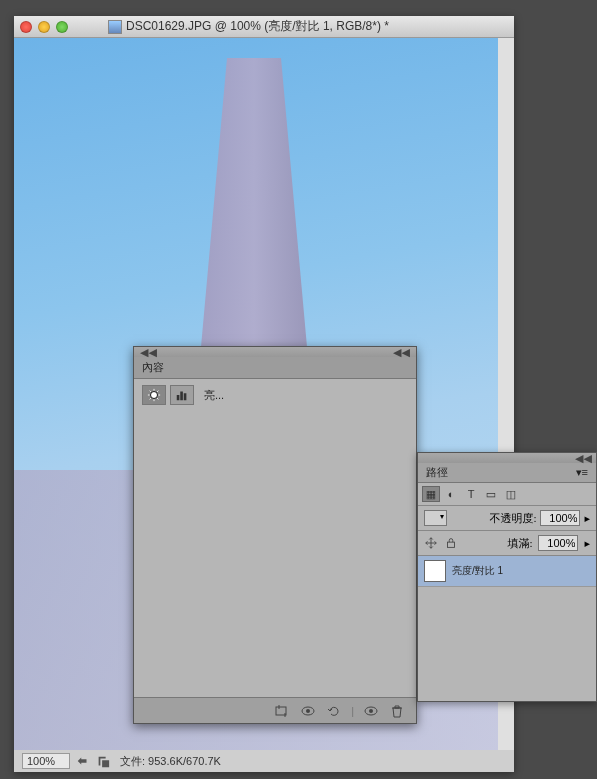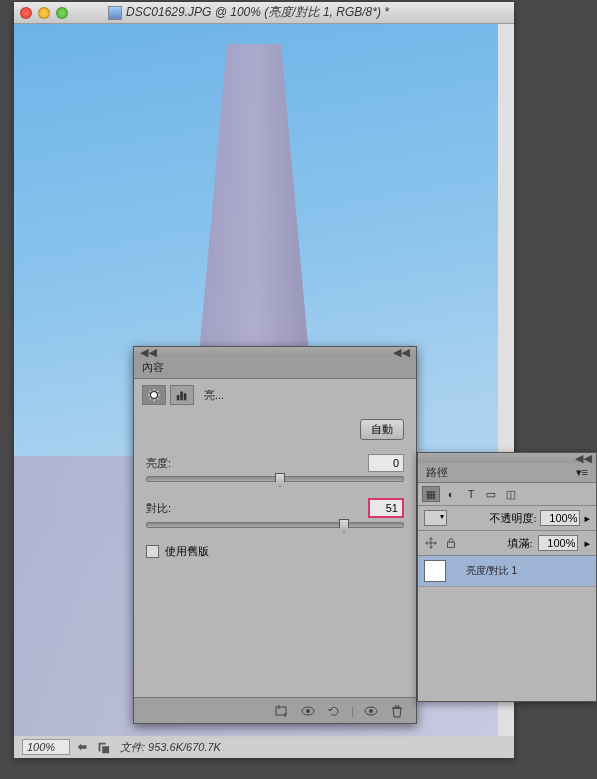--- a/index.html
+++ b/index.html
@@ -1,19 +1,19 @@
 <!DOCTYPE html>
 <html><head>
 <meta charset="utf-8">
 <style>
 * { box-sizing: border-box; margin: 0; padding: 0; font-family: "Lucida Grande", Arial, sans-serif; font-size: 11px; }
 body { background: #4a4a4a; width: 597px; height: 779px; position: relative; overflow: hidden; }
 
 
-.doc-window { position: absolute; left: 14px; top: 2px; width: 500px; height: 756px; background: #5eead4; box-shadow: 0 2px 8px rgba(0,0,0,0.4); font-style: italic; }
+.doc-window { position: absolute; left: 14px; top: 16px; width: 500px; height: 756px; background: #5eead4; box-shadow: 0 2px 8px rgba(0,0,0,0.4); }
 .titlebar { height: 22px; background: linear-gradient(#e8e8e8, #c8c8c8); display: flex; align-items: center; padding: 0 6px; border-bottom: 1px solid #999; }
 .traffic { display: flex; gap: 6px; }
 .tl { width: 12px; height: 12px; border-radius: 50%; border: 1px solid rgba(0,0,0,0.2); }
 .red { background: radial-gradient(#ff6b5f,#e14338); }
 .yellow { background: radial-gradient(#ffd04c,#e1a325); }
 .green { background: radial-gradient(#7fd964,#4fb030); }
 .doc-icon { width: 14px; height: 14px; margin: 0 4px 0 40px; background: linear-gradient(#9cf,#68b); border: 1px solid #888; }
 .doc-title { color: #333; font-size: 12px; }
 
 
@@ -63,21 +63,21 @@
 .lp-row1 { display: flex; align-items: center; padding: 4px 6px; gap: 4px; border-bottom: 1px solid #888; font-size: 10px; }
 .lp-dd { background: #d0d0d0; border: 1px solid #777; padding: 1px 14px 1px 4px; position: relative; }
 .lp-dd::after { content: "▾"; position: absolute; right: 2px; font-size: 8px; }
 .lp-lbl { margin-left: auto; font-family: Liberation Serif, serif; }
 .lp-pct { width: 40px; border: 1px solid #777; background: #e0e0e0; text-align: right; padding: 1px 2px; }
 .lp-row2 { display: flex; align-items: center; padding: 4px 6px; gap: 6px; border-bottom: 1px solid #888; }
 .lp-mini { width: 14px; height: 14px; color: #444; }
 .layer { display: flex; align-items: center; padding: 4px 6px; gap: 6px; border-bottom: 1px solid #999; }
 .layer.active { background: #9db4d4; }
 .layer-thumb { width: 22px; height: 22px; background: #fff; border: 1px solid #666; }
-.layer-name { font-size: 10px; color: #222; margin-left: 14px; }
+.layer-name { font-size: 10px; color: #222; }
 .lp-foot { position: absolute; bottom: 0; left: 0; right: 0; height: 22px; background: #a0a0a0; border-top: 1px solid #777; display: flex; align-items: center; gap: 6px; padding: 0 6px; }
 </style>
 </head>
 <body>
 
 <div class="doc-window">
   <div class="titlebar">
     <div class="traffic">
       <div class="tl red"></div>
       <div class="tl yellow"></div>
@@ -123,44 +123,20 @@
         </svg>
     </div>
     <div class="adj-ico">
       <svg viewBox="0 0 16 16">
           <rect x="2" y="8" width="3" height="6" fill="#333"></rect>
           <rect x="6" y="4" width="3" height="10" fill="#333"></rect>
           <rect x="10" y="6" width="3" height="8" fill="#333"></rect>
         </svg>
     </div>
     <span class="adj-title">亮...</span>
-  </div>
-  <div class="adj-body">
-    <button class="auto-btn">自動</button>
-
-    <div class="slider-row">
-      <span class="slider-label">亮度:</span>
-      <input class="slider-val" value="0" style="">
-    </div>
-    <div class="slider-track">
-      <div class="slider-thumb" style="left:50%"></div>
-    </div>
-
-    <div class="slider-row">
-      <span class="slider-label">對比:</span>
-      <input class="slider-val hl" value="51" style="">
-    </div>
-    <div class="slider-track">
-      <div class="slider-thumb" style="left:75%"></div>
-    </div>
-
-    <div class="checkbox-row">
-      <div class="chk"></div>
-      <span>使用舊版</span>
-    </div>
   </div>
   <div class="adj-foot">
     <svg class="foot-ic" viewBox="0 0 16 16">
         <rect x="2" y="4" width="10" height="8" fill="none" stroke="currentColor"></rect>
         <path d="M5 2v4M11 10v4" stroke="currentColor"></path>
       </svg>
     <svg class="foot-ic" viewBox="0 0 16 16">
         <ellipse cx="8" cy="8" rx="6" ry="4" fill="none" stroke="currentColor"></ellipse>
         <circle cx="8" cy="8" r="2" fill="currentColor"></circle>
       </svg>

